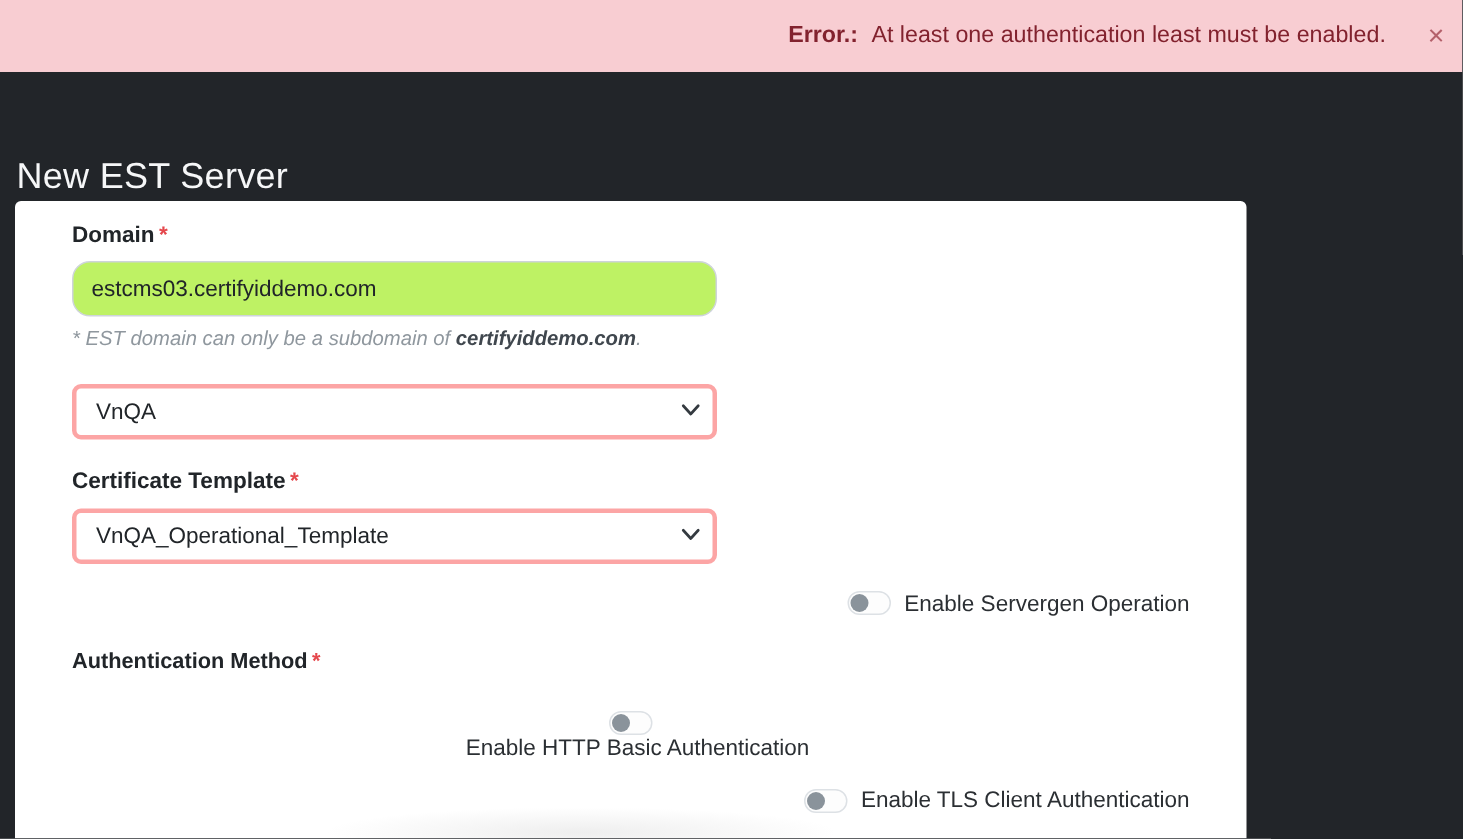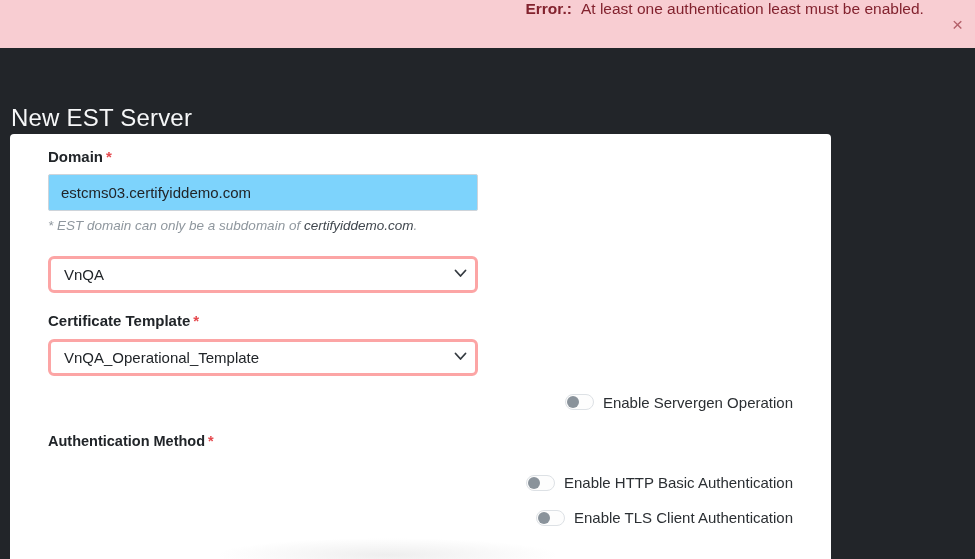--- a/index.html
+++ b/index.html
@@ -15,20 +15,21 @@
   }
 
   
   .alert {
     position: absolute;
     top: 0; left: 0;
     width: 975px;
     height: 48px;
     background: #f8cdd2;
     display: flex;
+    align-items: center;
     justify-content: flex-end;
     padding-right: 8px;
     color: #82222e;
     font-size: 15.5px;
   }
   .alert-prefix { font-weight: 700; margin-right: 9px; }
   .alert-message { margin-right: 24px; }
   .alert-close {
     background: none;
     border: none;
@@ -70,37 +71,37 @@
     line-height: 1.15;
     margin-bottom: 9px;
   }
   .req { color: #e5484d; font-weight: 700; margin-left: 3px; }
 
   .text-input {
     display: block;
     width: 430px;
     height: 37px;
     border: 1px solid #ced4da;
-    border-radius: 2px;
+    border-radius: 12px;
     padding: 0 12px;
     font-size: 15px;
     color: #212529;
     font-family: "Liberation Sans", sans-serif;
-    background: #7dd3fc;
+    background: #bef264;
     outline: none;
   }
 
   .helper {
     margin-top: 7px;
     font-size: 13.5px;
     font-style: italic;
     color: #8f979e;
     line-height: 1.2;
   }
-  .helper .helper-domain { font-weight: 400; color: #40474e; }
+  .helper .helper-domain { font-weight: 700; color: #40474e; }
 
   .group { margin-top: 19px; }
   .group-first { margin-top: 0; }
 
   .select-wrap {
     position: relative;
     width: 430px;
     height: 37px;
   }
   .select-wrap select {
@@ -124,21 +125,21 @@
     pointer-events: none;
   }
 
   
   .toggle-row {
     display: flex;
     align-items: center;
     margin-top: 18px;
     justify-content: flex-end;
   }
-  .toggle-row.mt-lg { margin-top: 25px; }
+  .toggle-row.mt-lg { margin-top: 25px; flex-direction: column; }
   .toggle {
     position: relative;
     width: 29px;
     height: 16px;
     border: 1px solid #dde1e5;
     border-radius: 9px;
     background: #fdfdfd;
     cursor: pointer;
     flex: 0 0 auto;
   }

